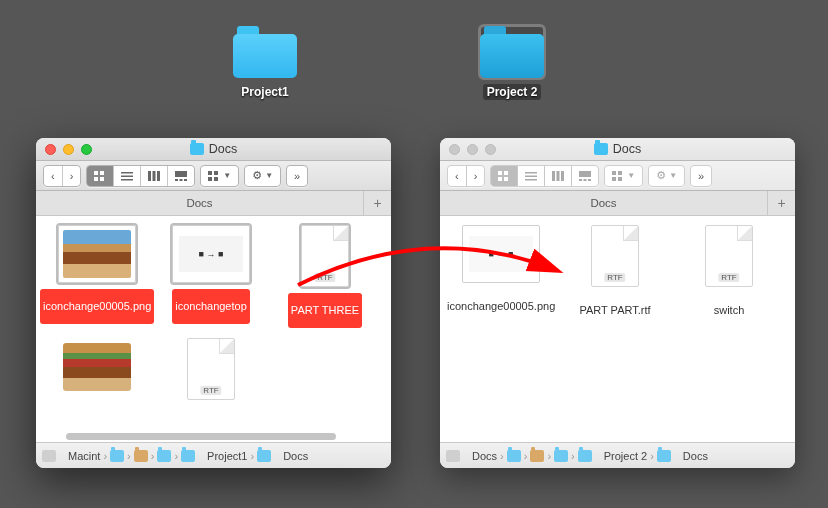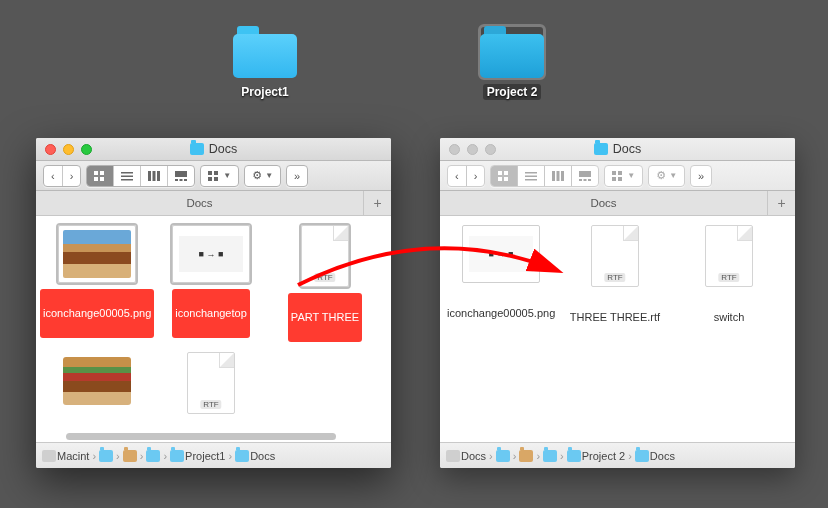--- a/index.html
+++ b/index.html
@@ -8,21 +8,21 @@
   .desktop-folder{position:absolute;width:74px;text-align:center;}
   .folder-glyph{width:64px;height:52px;margin:0 auto 4px;position:relative;}
   .folder-glyph .tab{position:absolute;top:0;left:4px;width:22px;height:10px;border-radius:3px 3px 0 0;background:#3ec3f3;}
   .folder-glyph .body{position:absolute;top:8px;left:0;width:64px;height:44px;border-radius:5px;background:linear-gradient(#5bd0fb,#32b7f0);}
   .folder-glyph.dark .tab{background:#2da8d8;}
   .folder-glyph.dark .body{background:linear-gradient(#3cc0ef,#1ea0d8);}
   .desktop-folder .dlabel{font-size:12px;font-weight:bold;color:#fff;text-shadow:0 1px 2px #000;padding:1px 4px;display:inline-block;}
   .desktop-folder.sel .dlabel{background:#3a3a3a;border-radius:3px;}
   .desktop-folder.sel .folder-glyph{outline:3px solid #7d7d7d;outline-offset:-1px;border-radius:4px;background:rgba(0,0,0,.15);}
   
-  .finder{position:absolute;width:355px;height:330px;border-radius:2px;box-shadow:0 14px 40px rgba(0,0,0,.55);background:#efefef;overflow:hidden;}
+  .finder{position:absolute;width:355px;height:330px;border-radius:8px;box-shadow:0 14px 40px rgba(0,0,0,.55);background:#efefef;overflow:hidden;}
   .finder.inactive{box-shadow:0 10px 30px rgba(0,0,0,.4);}
   .titlebar{height:23px;background:linear-gradient(#e8e8e8,#d8d8d8);border-bottom:1px solid #b8b8b8;display:flex;align-items:center;position:relative;}
   .inactive .titlebar{background:linear-gradient(#efefef,#e4e4e4);}
   .traffic{display:flex;gap:7px;margin-left:9px;}
   .dot{width:11px;height:11px;border-radius:50%;}
   .dot.r{background:#ff5f57;border:1px solid #e24238;}
   .dot.y{background:#ffbd2e;border:1px solid #e1a117;}
   .dot.g{background:#28c940;border:1px solid #17a82c;}
   .inactive .dot{background:#c9c9c9;border:1px solid #bababa;}
   .wtitle{position:absolute;left:0;right:0;text-align:center;font-size:12.5px;color:#3a3a3a;display:flex;align-items:center;justify-content:center;gap:5px;pointer-events:none;}
@@ -42,27 +42,27 @@
   .files{padding:5px 4px;display:flex;flex-wrap:wrap;align-content:flex-start;}
   .file{width:114px;text-align:center;margin-bottom:6px;}
   .thumb{width:78px;height:58px;margin:4px auto 6px;border:1px solid #cfcfcf;border-radius:2px;background:#fff;display:flex;align-items:center;justify-content:center;overflow:hidden;}
   .thumb.img{background:#fff;padding:4px;}
   .thumb.rtf{width:48px;height:62px;border:1px solid #d4d4d4;position:relative;background:#fff;}
   .thumb.rtf::before{content:"";position:absolute;top:0;right:0;width:14px;height:14px;background:linear-gradient(135deg,transparent 49%,#e8e8e8 51%);border-bottom:1px solid #ddd;border-left:1px solid #ddd;}
   .thumb.rtf::after{content:"RTF";position:absolute;bottom:4px;left:50%;transform:translateX(-50%);font-size:8px;color:#555;background:#e7e7e7;padding:0 3px;border-radius:2px;}
   .burger{width:68px;height:48px;background:linear-gradient(#6aa8d8 30%,#c89456 30% 45%,#8b4a1f 45% 70%,#d8b078 70%);border-radius:2px;}
   .burger2{width:68px;height:48px;background:linear-gradient(#c79049 20%,#5a9147 20% 33%,#b63a2c 33% 50%,#8a4a1d 50% 72%,#d7b17c 72%);border-radius:3px;}
   .arrow-thumb{width:64px;height:36px;background:#f4f4f4;display:flex;align-items:center;justify-content:center;font-size:9px;color:#333;}
-  .flabel{font-size:11px;line-height:13px;color:#333;display:inline-block;padding:18px 3px;border-radius:3px;}
+  .flabel{font-size:11px;line-height:13px;color:#333;display:inline-block;padding:11px 3px;border-radius:3px;}
   .file.sel .flabel{background:#ff3b30;color:#fff;}
   .file.sel .thumb{outline:2px solid #bdbdbd;}
   .scrollthumb{position:absolute;bottom:2px;left:30px;width:270px;height:7px;border-radius:4px;background:#c4c4c4;}
   .pathbar{height:26px;background:linear-gradient(#f1f1f1,#e4e4e4);border-top:1px solid #c9c9c9;display:flex;align-items:center;padding:0 6px;font-size:11px;color:#444;gap:2px;overflow:hidden;white-space:nowrap;}
   .pathbar .chev{color:#999;margin:0 1px;}
-  .pathbar .pseg{display:flex;align-items:center;gap:1px;}
+  .pathbar .pseg{display:flex;align-items:center;gap:12px;}
   .pico{width:14px;height:12px;background:#6bc9f2;border-radius:2px;position:relative;flex-shrink:0;}
   .pico::before{content:"";position:absolute;top:-2.5px;left:1px;width:4px;height:2.5px;background:#6bc9f2;border-radius:1px 1px 0 0;}
   .pico.hd{background:#cfcfcf;}
   .pico.hd::before{display:none;}
   .pico.home{background:#d9a766;}
   .pico.home::before{background:#d9a766;}
   
   #arrow-svg{position:absolute;left:288px;top:230px;pointer-events:none;}
 </style>
 </head>
@@ -295,21 +295,21 @@
   <div class="content">
     <div class="files">
       <div class="file">
         <div class="thumb img">
             <div class="arrow-thumb" style="background:#f8f8f8;">■ → ■</div>
           </div>
         <span class="flabel">iconchange00005.png</span>
       </div>
       <div class="file">
         <div class="thumb rtf"></div>
-        <span class="flabel">THREE THREE.rtf</span>
+        <span class="flabel">PART PART.rtf</span>
       </div>
       <div class="file" style="width:114px;">
         <div class="thumb rtf"></div>
         <span class="flabel">switch</span>
       </div>
     </div>
   </div>
   <div class="pathbar">
     <span class="pseg">
         <span class="pico hd"></span>

